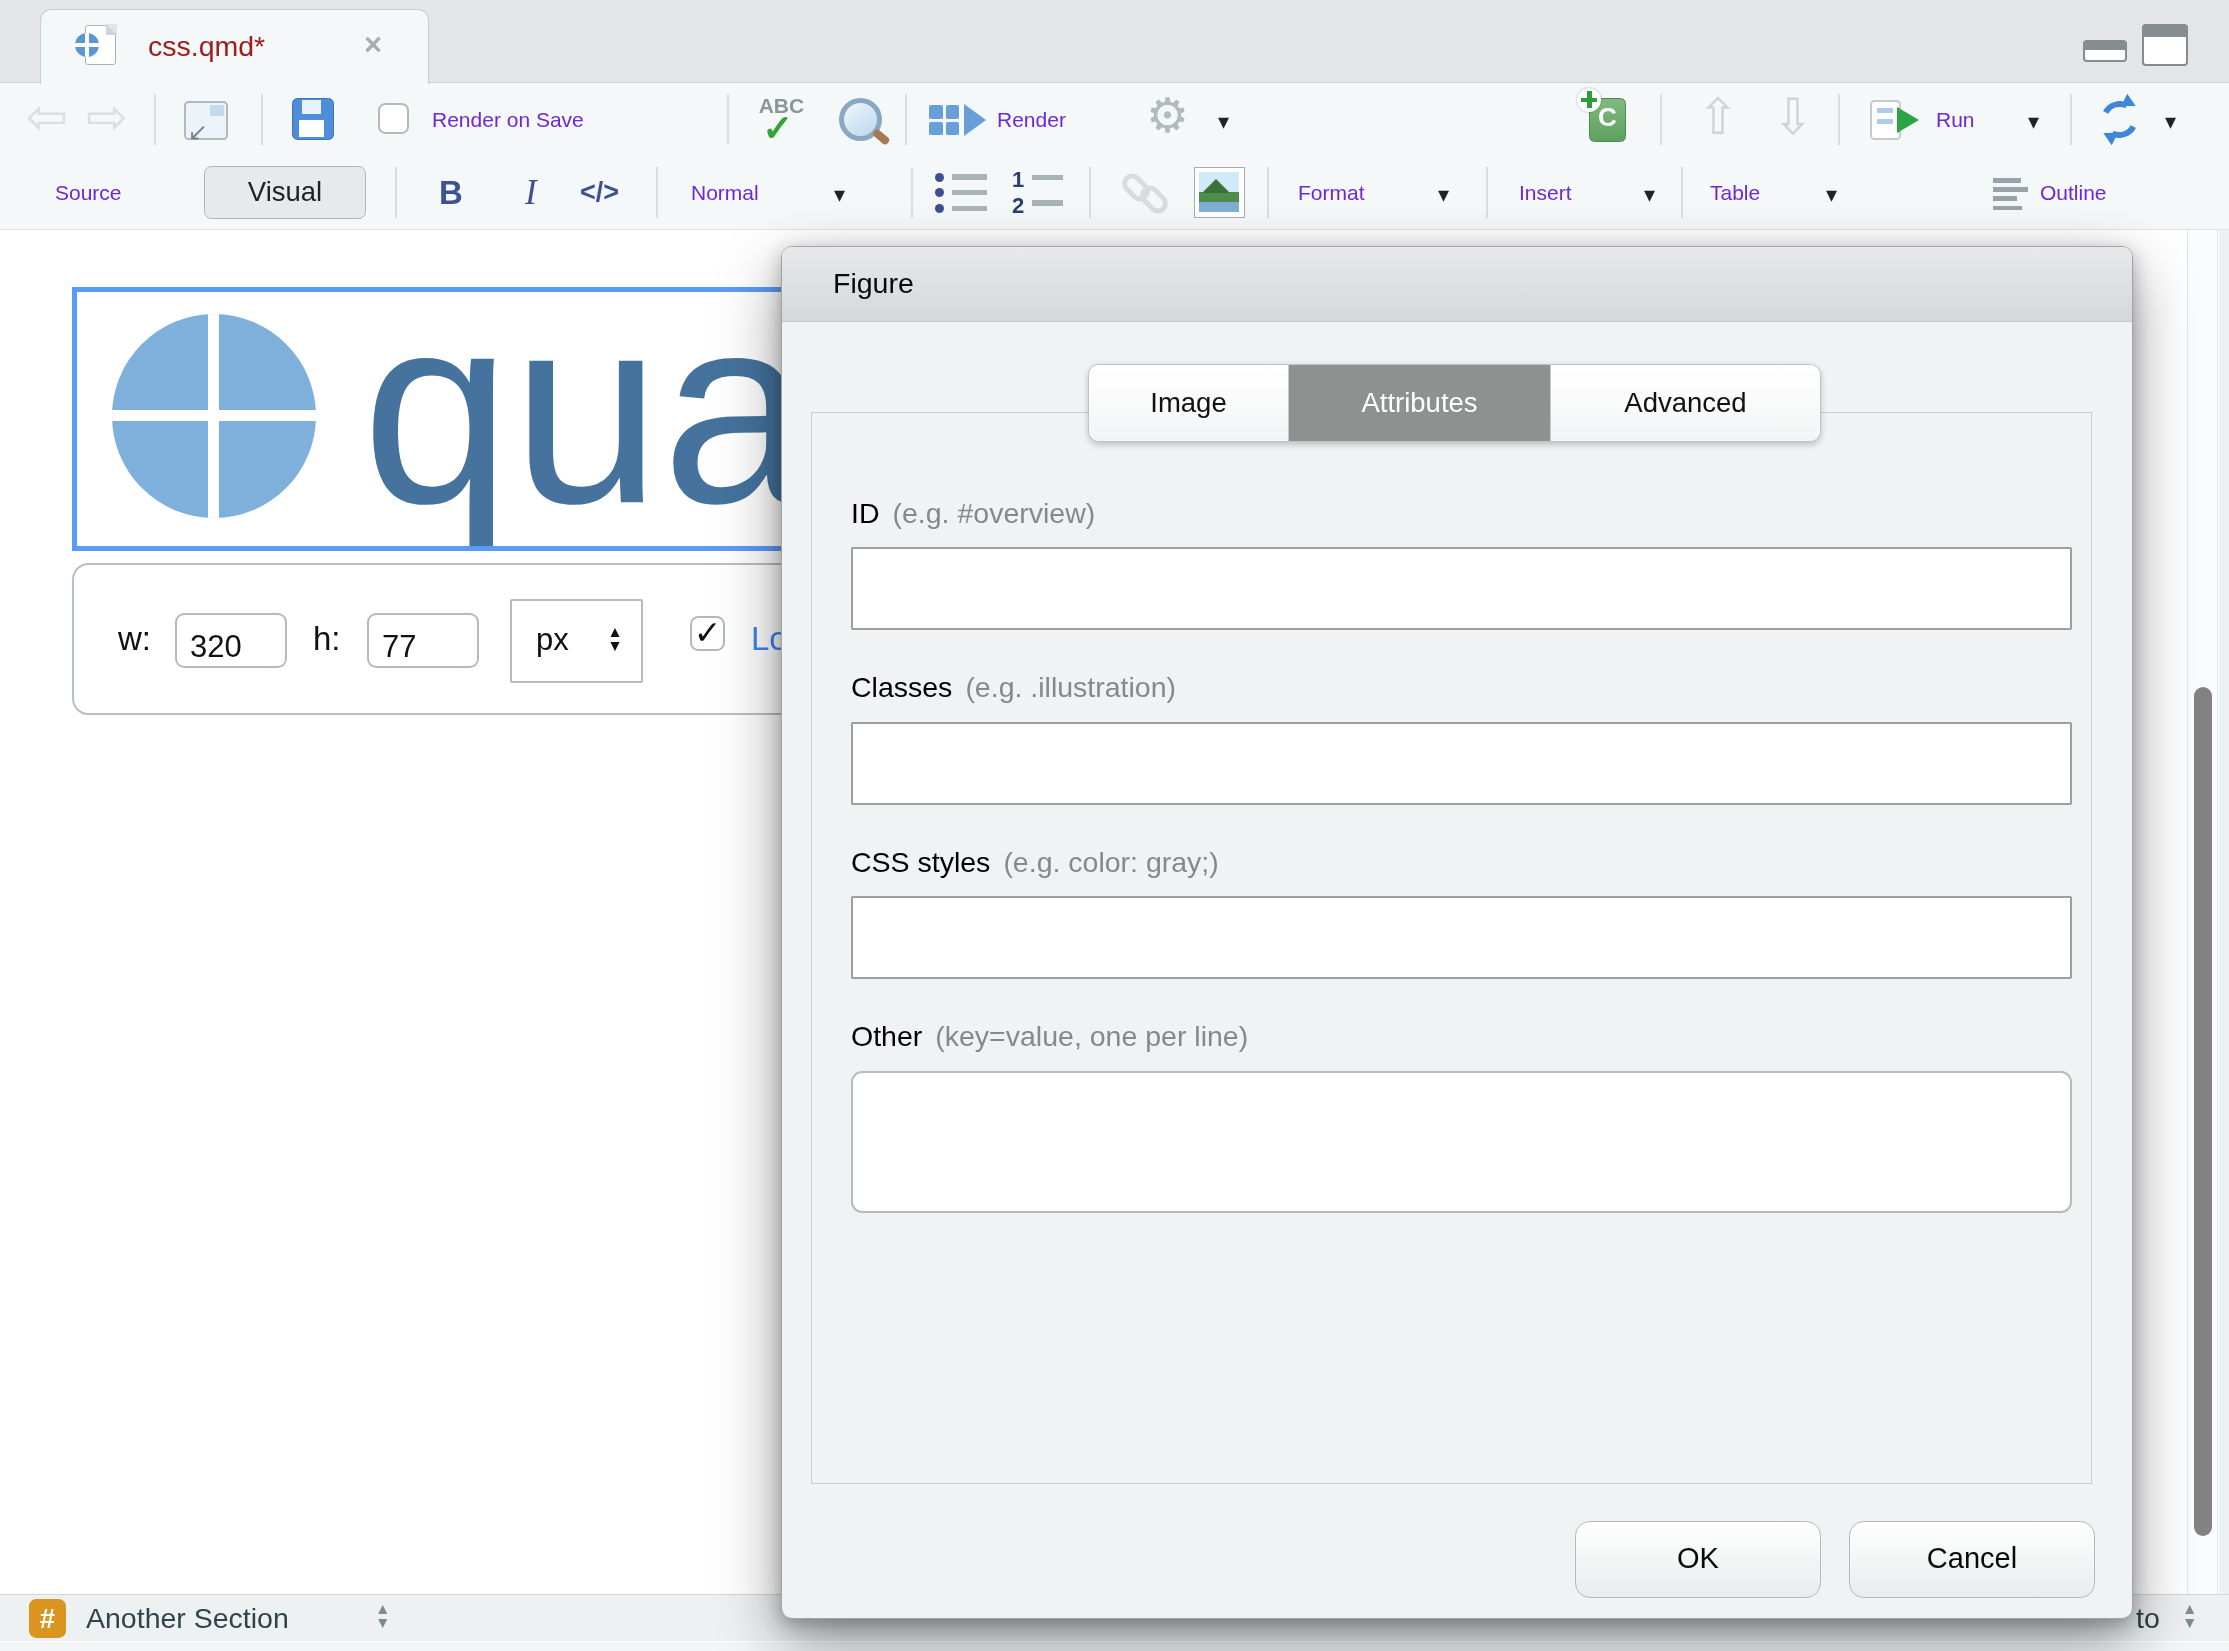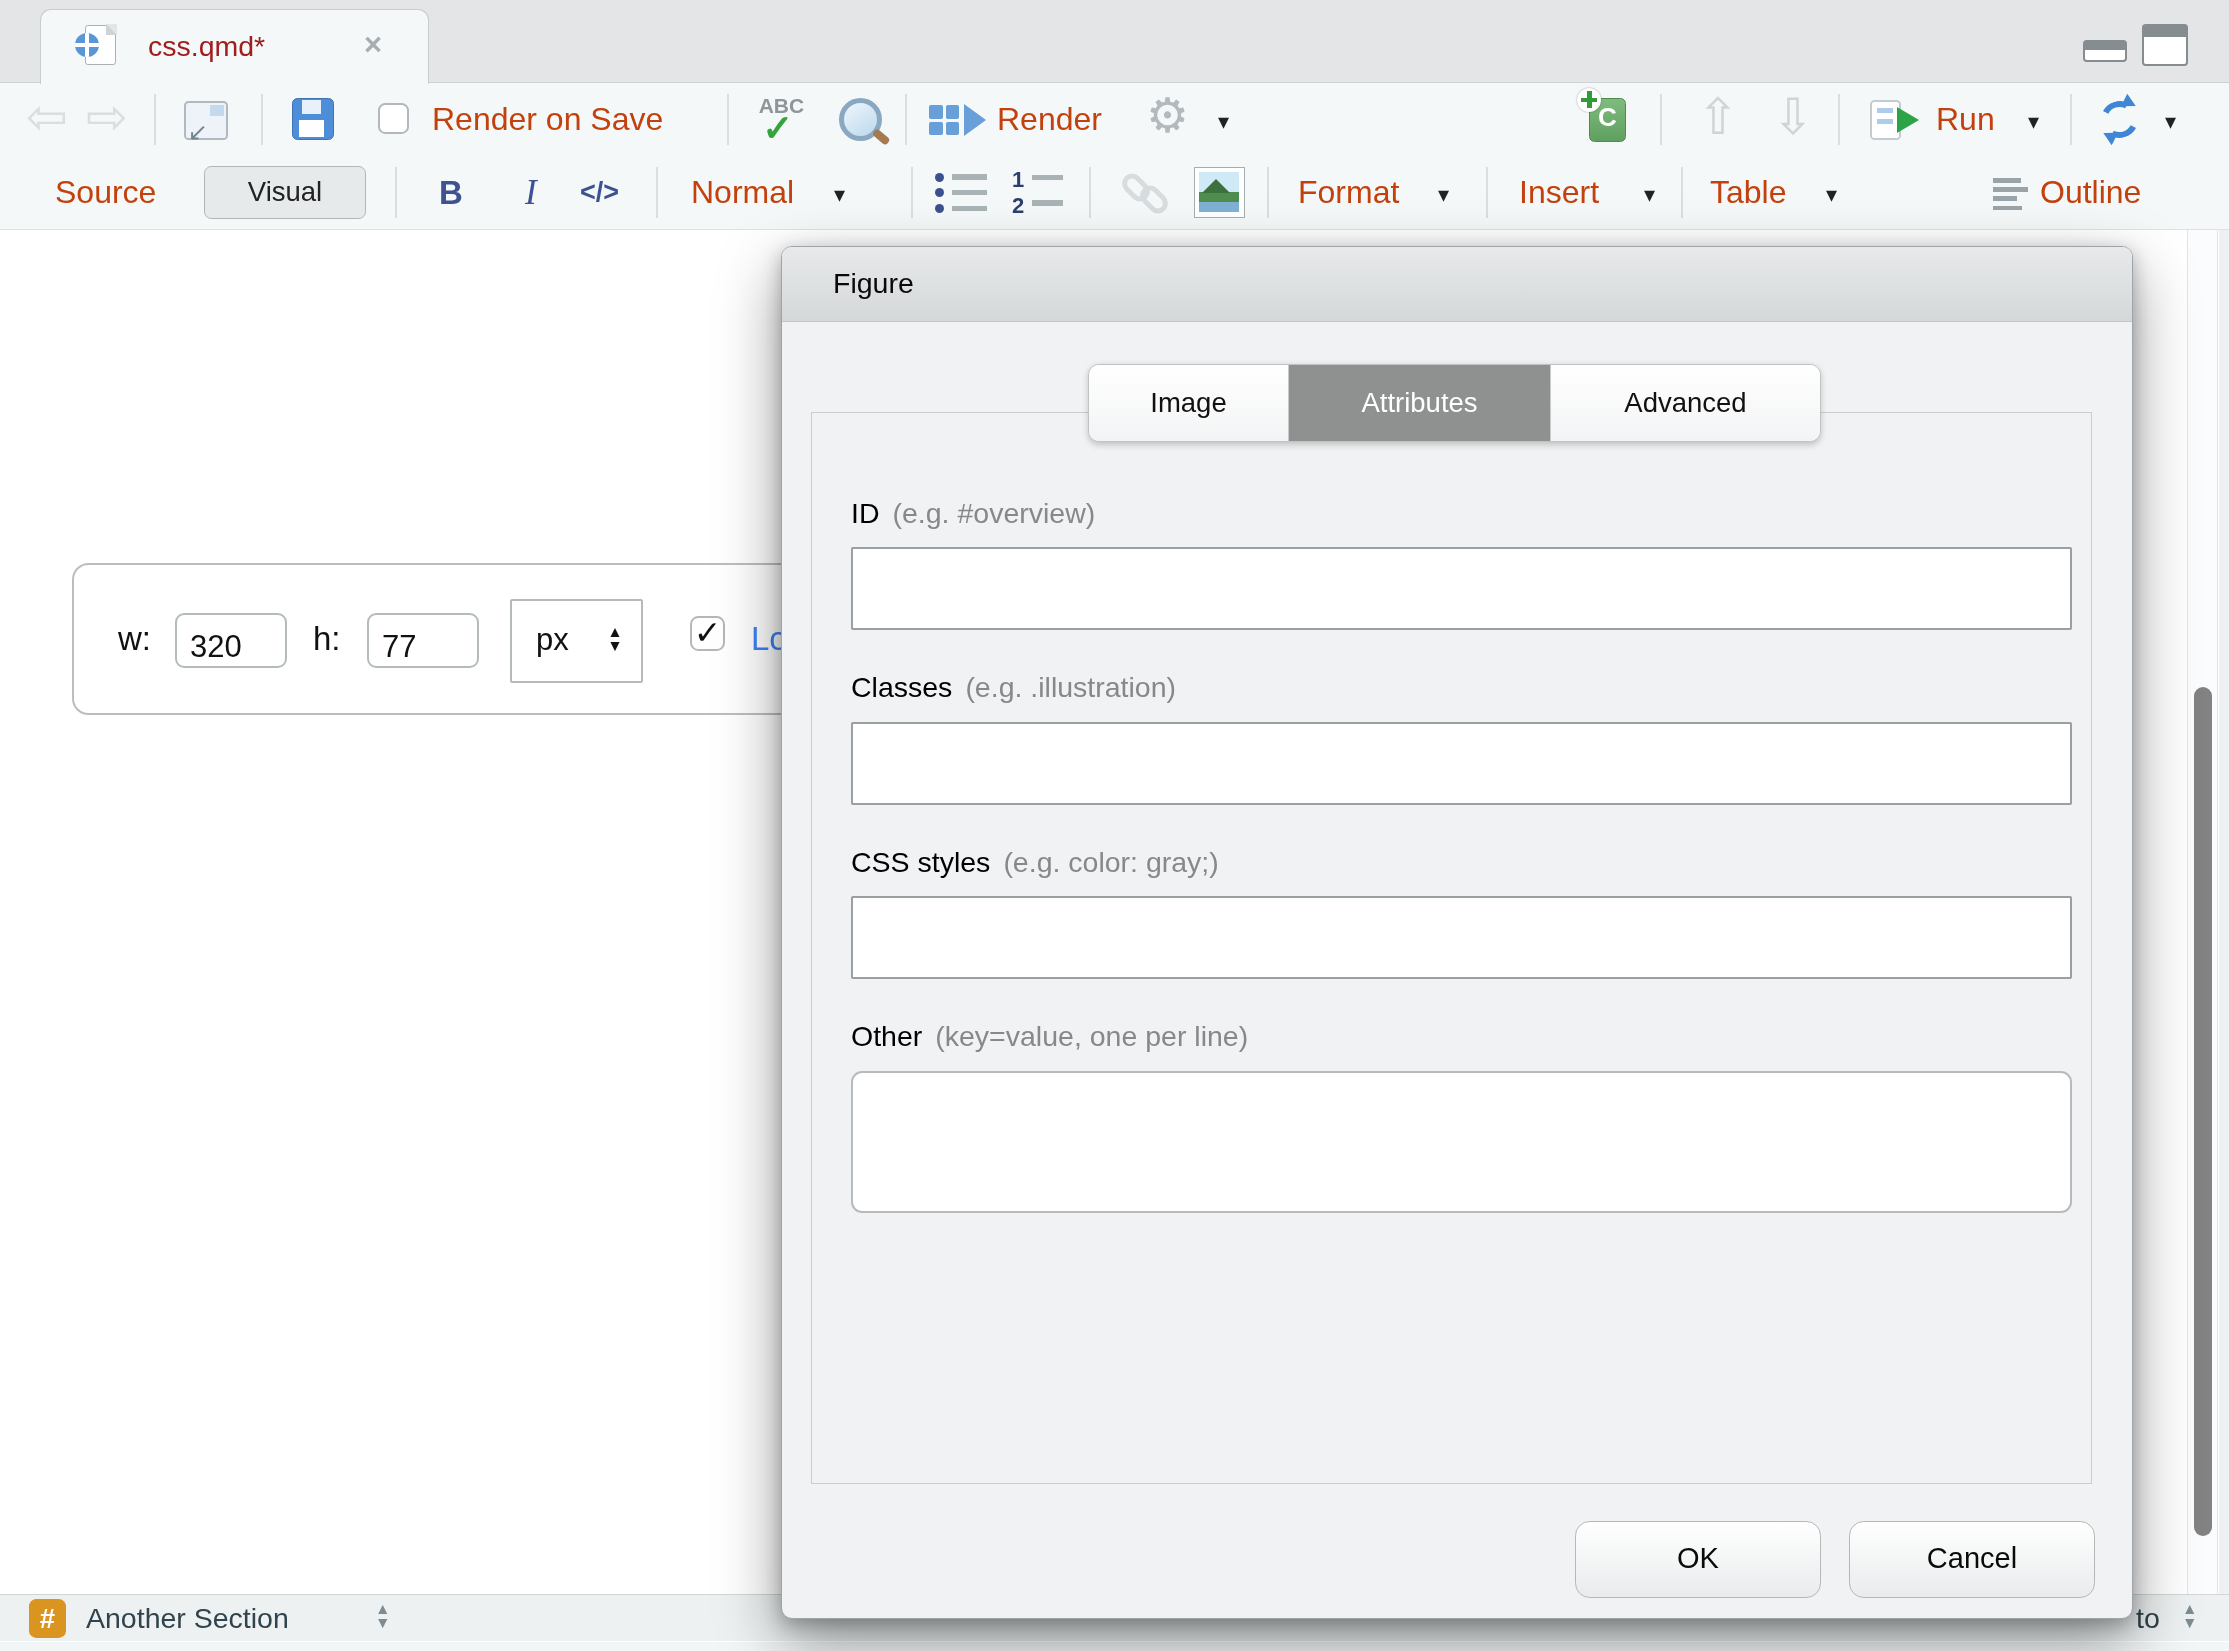--- a/index.html
+++ b/index.html
@@ -19,21 +19,21 @@
   .mini-q::after{content:"";position:absolute;top:10px;left:0;height:3.7px;width:100%;background:#fff;}
   .winbtn-min{position:absolute;left:2083px;top:40px;width:44px;height:22px;border:2.8px solid #868d91;border-radius:3.7px;background:#fff;box-sizing:border-box;}
   .winbtn-min::before{content:"";position:absolute;left:0;top:0;width:100%;height:8.3px;background:#868d91;}
   .winbtn-max{position:absolute;left:2142px;top:24px;width:46px;height:42px;border:2.8px solid #868d91;border-radius:3.7px;background:#fff;box-sizing:border-box;}
   .winbtn-max::before{content:"";position:absolute;left:0;top:0;width:100%;height:11px;background:#868d91;}
   
   .trow{position:absolute;left:0;width:2230px;height:73px;background:#f5f8f9;}
   .trow1{top:83px;}
   .trow2{top:156px;border-bottom:1.8px solid #dde2e3;box-sizing:content-box;}
   .sep{position:absolute;top:11px;width:1.8px;height:51px;background:#d9dedf;}
-  .row-label{position:absolute;top:0;line-height:73px;font-size:32px;color:#c2410c;white-space:nowrap;}
+  .row-label{position:absolute;top:0;line-height:73px;font-size:21px;color:#6d28d9;white-space:nowrap;}
   .caret{position:absolute;top:1.8px;line-height:73px;font-size:22px;color:#222;}
   .nav-glyph{position:absolute;top:-1.8px;line-height:73px;font-size:50px;color:#d9dedf;}
   .blue-glyph{color:#3e5292;}
   
   .popout{position:absolute;left:184px;top:18.4px;width:44px;height:39px;background:#edf3f8;border:2.8px solid #b0b9bd;border-radius:4.6px;box-sizing:border-box;}
   .popout::before{content:"";position:absolute;right:1.8px;top:1.8px;width:14.7px;height:11px;background:#c3d9ec;}
   .popout-arrow{position:absolute;left:1.8px;bottom:-5.5px;font-size:24px;color:#74828a;line-height:1;}
   .save{position:absolute;left:292px;top:14.7px;width:42px;height:42px;background:#4e8ed8;border:1.8px solid #3c74b4;border-radius:5.5px;box-sizing:border-box;}
   .save::before{content:"";position:absolute;left:9.2px;top:1.8px;width:18.4px;height:13.8px;background:#e8f0fa;}
   .save::after{content:"";position:absolute;left:6.4px;bottom:1.8px;width:25px;height:16.5px;background:#fff;}
@@ -220,20 +220,24 @@
     <div class="outico">
       <i style="left:0;top:0;width:27.5px"></i>
       <i style="left:0;top:9.2px;width:35px"></i>
       <i style="left:0;top:18.4px;width:24px"></i>
       <i style="left:0;top:27.5px;width:29px"></i>
     </div>
     <span class="row-label" style="left:2040px">Outline</span>
   </div>
 
   <div class="doc">
+    <div class="imgblock">
+      <div class="qcircle"></div>
+      <span class="qtext">qua</span>
+    </div>
     <div class="sizebar">
       <span class="sz-label" style="left:44px">w:</span>
       <input class="sz-input" style="left: 101px;" value="320">
       <span class="sz-label" style="left:239px">h:</span>
       <input class="sz-input" style="left: 293px;" value="77">
       <div class="pxsel">
         <span class="u">px</span>
         <span class="stp" style="right:18.4px;top:24px">
           <span>▲</span>
             <span>▼</span>

